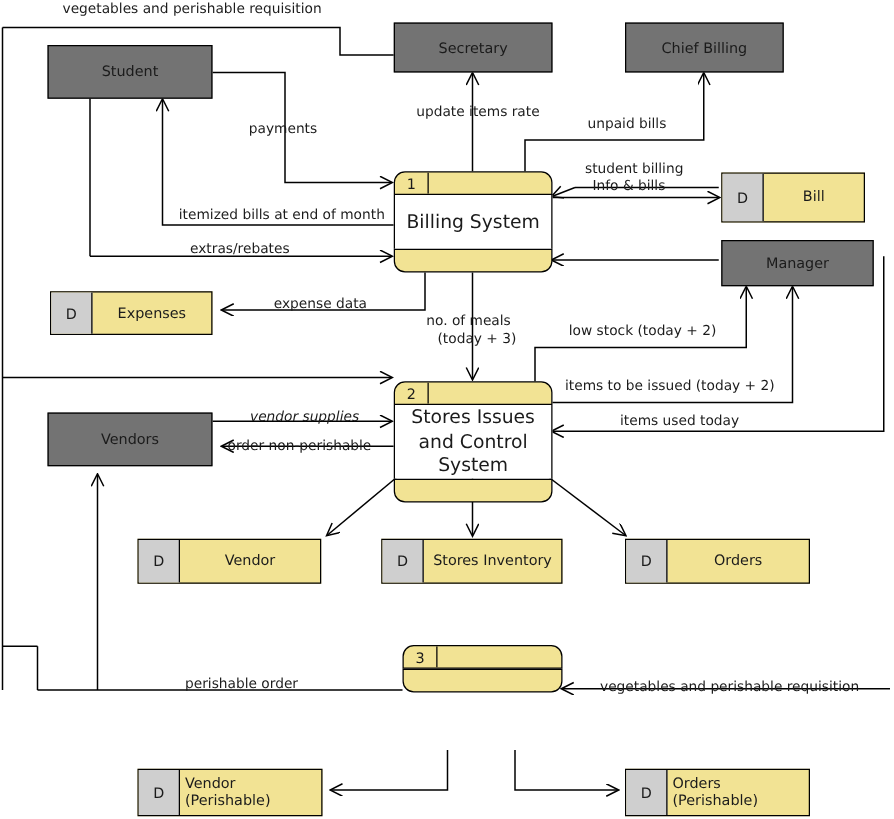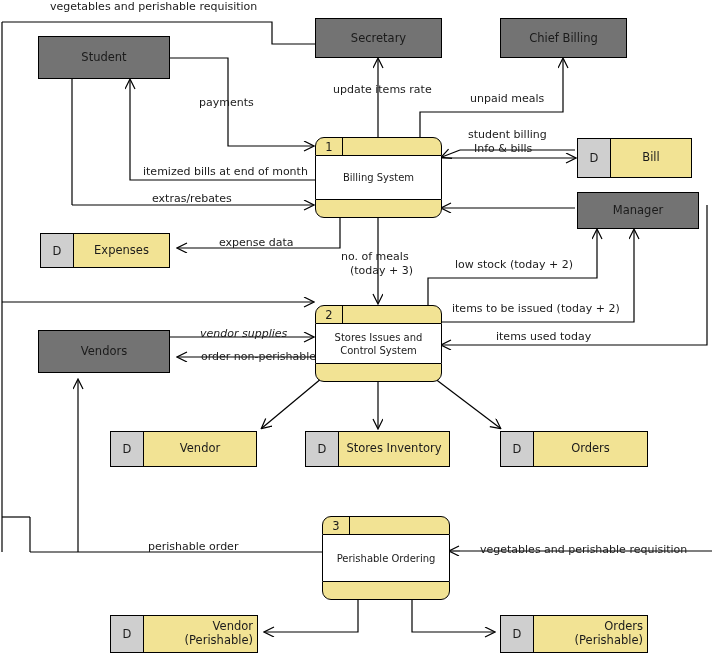--- a/index.html
+++ b/index.html
@@ -12,33 +12,33 @@
   
   .entity{position:absolute;box-sizing:border-box;border:1.3px solid #000;
           background:#737373;display:flex;align-items:center;justify-content:center;
           text-align:center;font-size:11.5px;color:#1b1b1b;line-height:1.25;}
 
   
   .store{position:absolute;box-sizing:border-box;border:1.3px solid #000;
          background:#f2e394;display:flex;align-items:stretch;font-size:11.5px;color:#1b1b1b;}
   .store .d{flex:0 0 32px;border-right:1.3px solid #000;background:#cfcfcf;
             display:flex;align-items:center;justify-content:center;font-size:11.5px;}
-  .store .nm{flex:1;display:flex;align-items:center;justify-content:center;text-align:right;
+  .store .nm{flex:1;display:flex;align-items:center;justify-content:center;text-align:left;
              padding:0 4px;line-height:1.2;}
 
   
   .proc{position:absolute;box-sizing:border-box;display:flex;flex-direction:column;}
   .proc .hdr{flex:0 0 19px;display:flex;background:#f2e394;border:1.3px solid #000;
              border-radius:9px 9px 0 0;box-sizing:border-box;overflow:hidden;}
   .proc .hdr .num{flex:0 0 26px;border-right:1.3px solid #000;display:flex;
                   align-items:center;justify-content:center;font-size:11.5px;color:#1b1b1b;}
   .proc .hdr .sp{flex:1;}
   .proc .body{flex:1;background:#ffffff;border-left:1.3px solid #000;border-right:1.3px solid #000;
               display:flex;align-items:center;justify-content:center;text-align:center;
-              font-size:10px;color:#1b1b1b;line-height:1.3;box-sizing:border-box;padding:0 5px;}
+              font-size:15px;color:#1b1b1b;line-height:1.3;box-sizing:border-box;padding:0 5px;}
   .proc .ftr{flex:0 0 19px;background:#f2e394;border:1.3px solid #000;
              border-radius:0 0 9px 9px;box-sizing:border-box;}
 
   
   .lbl{position:absolute;font-size:11px;color:#1b1b1b;white-space:nowrap;line-height:1.25;}
   .lbl.ctr{}
 </style>
 </head>
 <body>
 
@@ -182,31 +182,30 @@
     </div>
     <div class="body">Stores Issues and Control System</div>
     <div class="ftr"></div>
   </div>
 
   <div class="proc" style="left:322px;top:516px;width:128px;height:84px;">
     <div class="hdr">
       <div class="num">3</div>
       <div class="sp"></div>
     </div>
-    <div class="body">Perishable Ordering</div>
     <div class="ftr"></div>
   </div>
 
   <div class="lbl" style="left:50px;top:0px;">vegetables and perishable requisition</div>
 
   <div class="lbl" style="left:199px;top:96px;">payments</div>
 
   <div class="lbl" style="left:333px;top:83px;">update items rate</div>
 
-  <div class="lbl" style="left:470px;top:92px;">unpaid meals</div>
+  <div class="lbl" style="left:470px;top:92px;">unpaid bills</div>
 
   <div class="lbl ctr" style="left:468px;top:128px;">student billing</div>
   <div class="lbl ctr" style="left:474px;top:142px;">Info &amp; bills</div>
 
   <div class="lbl" style="left:143px;top:165px;">itemized bills at end of month</div>
 
   <div class="lbl" style="left:152px;top:192px;">extras/rebates</div>
 
   <div class="lbl" style="left:219px;top:236px;">expense data</div>
 
@@ -214,19 +213,19 @@
   <div class="lbl ctr" style="left:350px;top:264px;">(today + 3)</div>
 
   <div class="lbl" style="left:455px;top:258px;">low stock (today + 2)</div>
 
   <div class="lbl" style="left:452px;top:302px;">items to be issued (today + 2)</div>
 
   <div class="lbl" style="left:496px;top:330px;">items used today</div>
 
   <div class="lbl" style="left:200px;top:327px;font-style:italic;">vendor supplies</div>
 
-  <div class="lbl" style="left:182px;top:350px;margin-left:19px;">order non-perishable</div>
+  <div class="lbl" style="left:182px;top:350px;">order non-perishable</div>
 
   <div class="lbl" style="left:148px;top:540px;">perishable order</div>
 
   <div class="lbl" style="left:480px;top:543px;">vegetables and perishable requisition</div>
 
 </div>
 
 </body></html>

